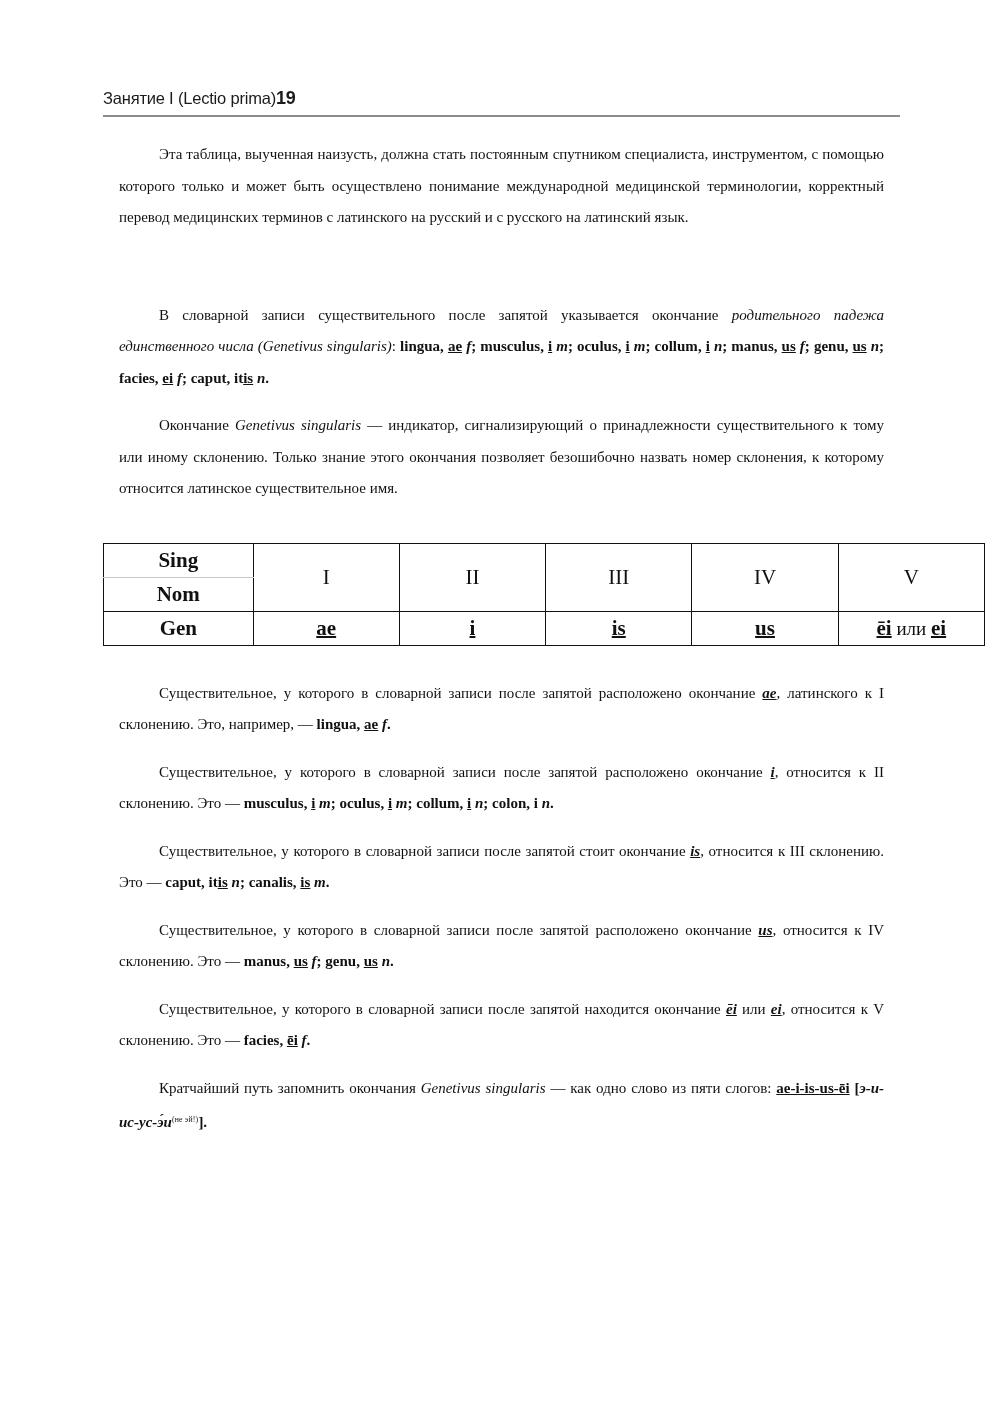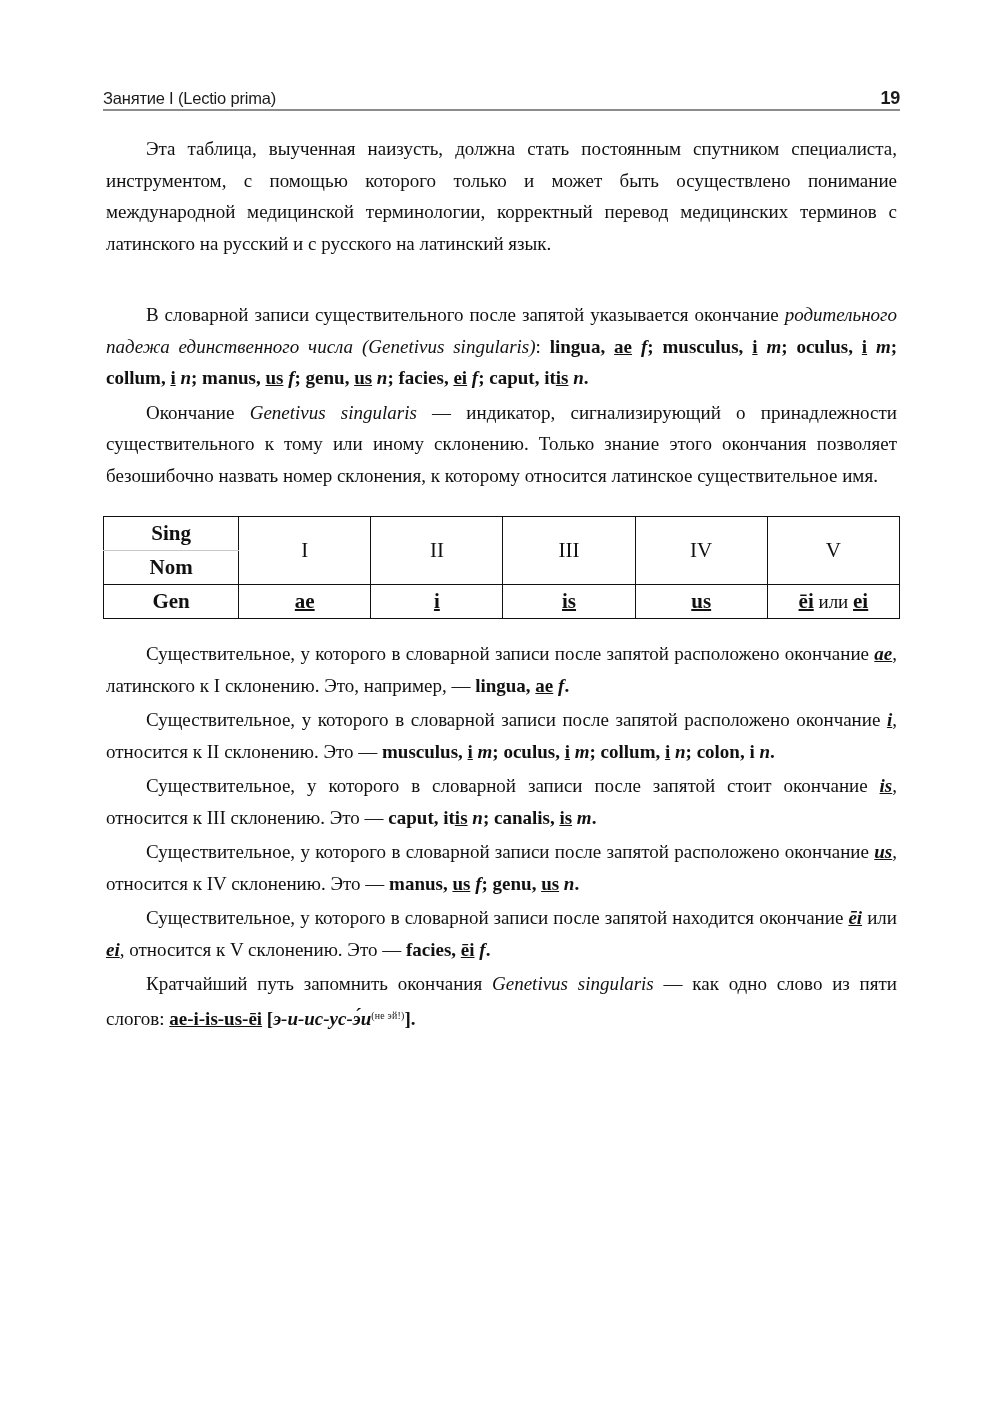--- a/index.html
+++ b/index.html
@@ -28,42 +28,42 @@
     position: absolute;
     left: 103px;
     top: 88px;
     width: 797px;
   }
 
   
   .runhead {
     display: flex;
     align-items: baseline;
-    justify-content: space-between;
     font-family: "Liberation Sans", "DejaVu Sans", sans-serif;
     font-size: 16.5px;
     letter-spacing: -0.2px;
     color: #1b1b1b;
+    padding-bottom: 6px;
   }
   .runhead .title { font-weight: 400; }
   .runhead .folio { font-weight: 700; font-size: 18px; }
 
   .rule {
     height: 2px;
     background: #8c8c8c;
     width: 100%;
     margin-bottom: 22px;
   }
 
   
   p.body {
-    margin: 3px;
+    margin: 16px;
     text-align: justify;
     text-justify: inter-word;
-    font-size: 19px;
+    font-size: 15px;
     line-height: 31.5px;
     text-indent: 40px;
     hyphens: manual;
   }
   p.body + p.body { margin-top: 0; }
 
   .gap-after-intro { height: 34px; }
 
   
   h2.section {
@@ -85,21 +85,21 @@
   .bd  { font-weight: 700; }
   .bi  { font-weight: 700; font-style: italic; }
   .bdu { font-weight: 700; text-decoration: underline; text-underline-offset: 1px; }
   .biu { font-weight: 700; font-style: italic; text-decoration: underline; text-underline-offset: 1px; }
   .sup { font-size: 0.52em; vertical-align: 0.62em; font-style: normal; font-weight: 400; letter-spacing: 0.2px; }
 
   
   .tbl-wrap { padding: 22px 0 16px 0; }
   table.decl {
     border-collapse: collapse;
-    width: 797px;
+    width: 882px;
     table-layout: fixed;
     font-size: 21px;
   }
   table.decl td {
     border: 1.6px solid #111111;
     text-align: center;
     vertical-align: middle;
     padding: 2px 4px;
     height: 29px;
   }

